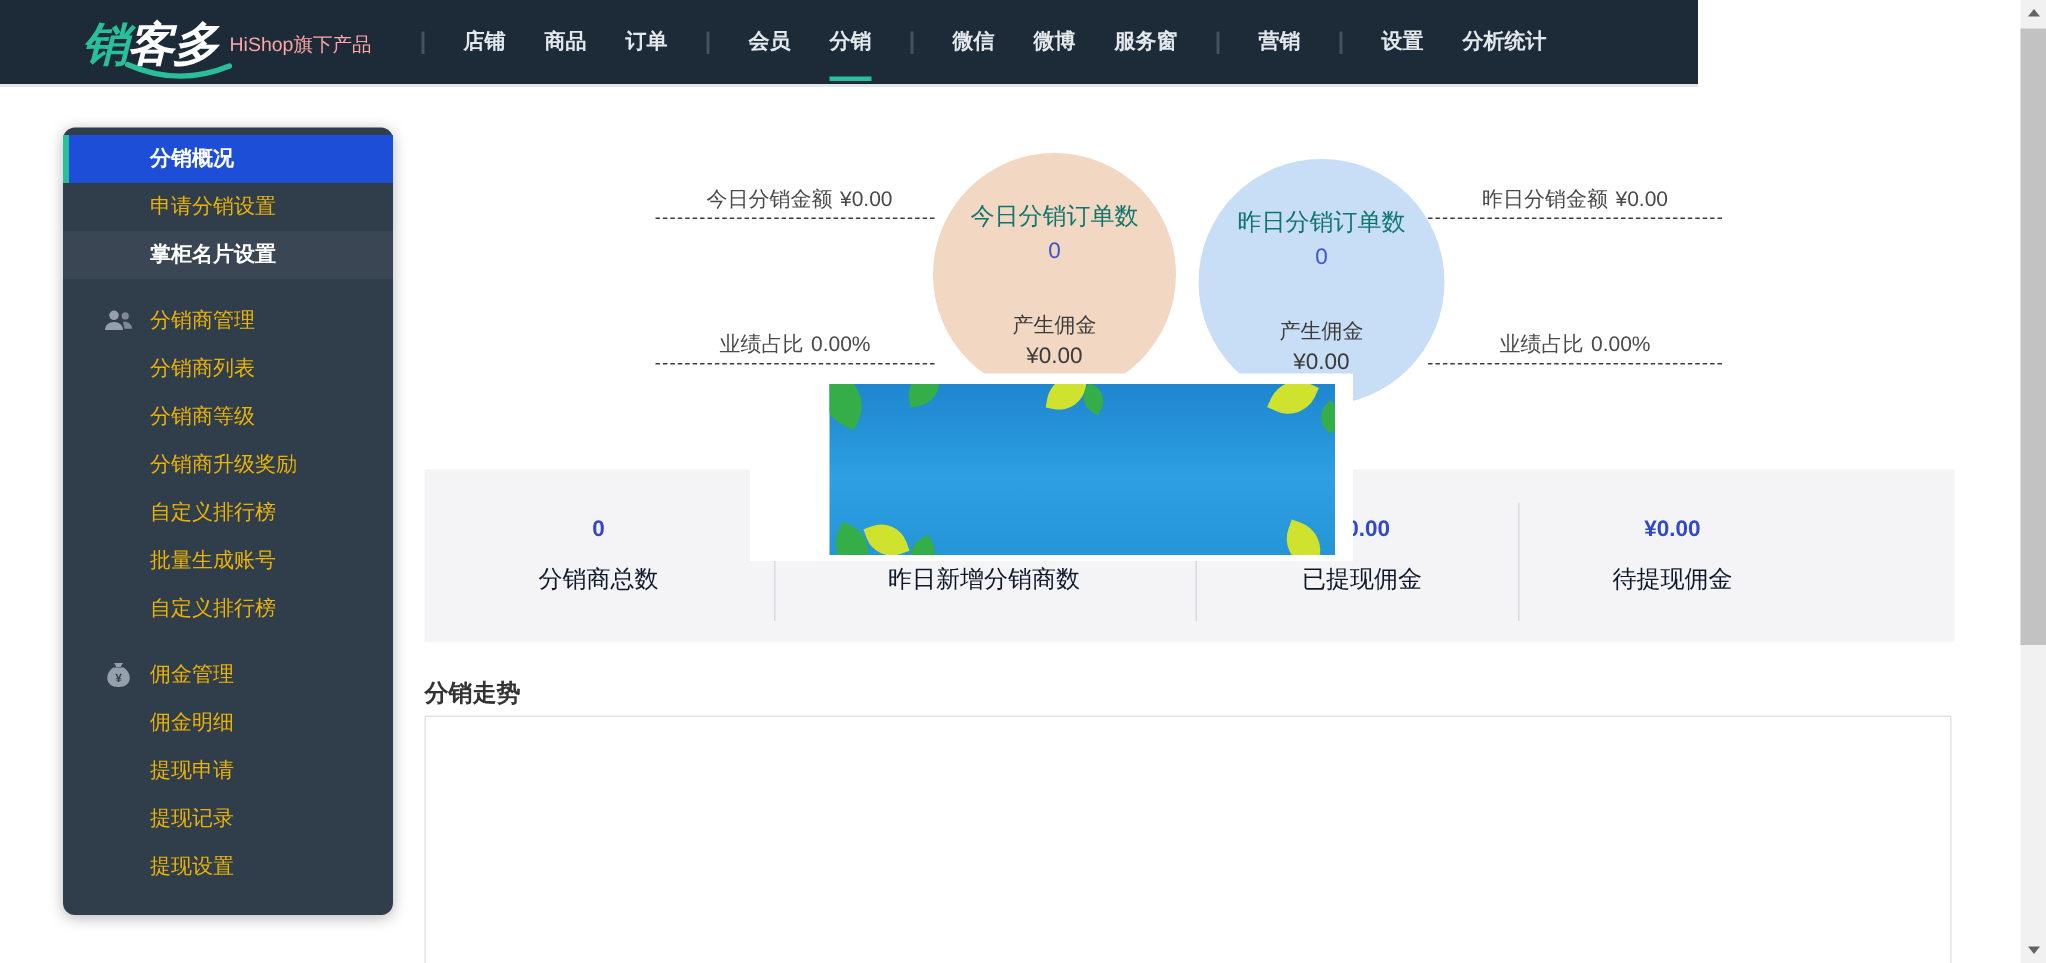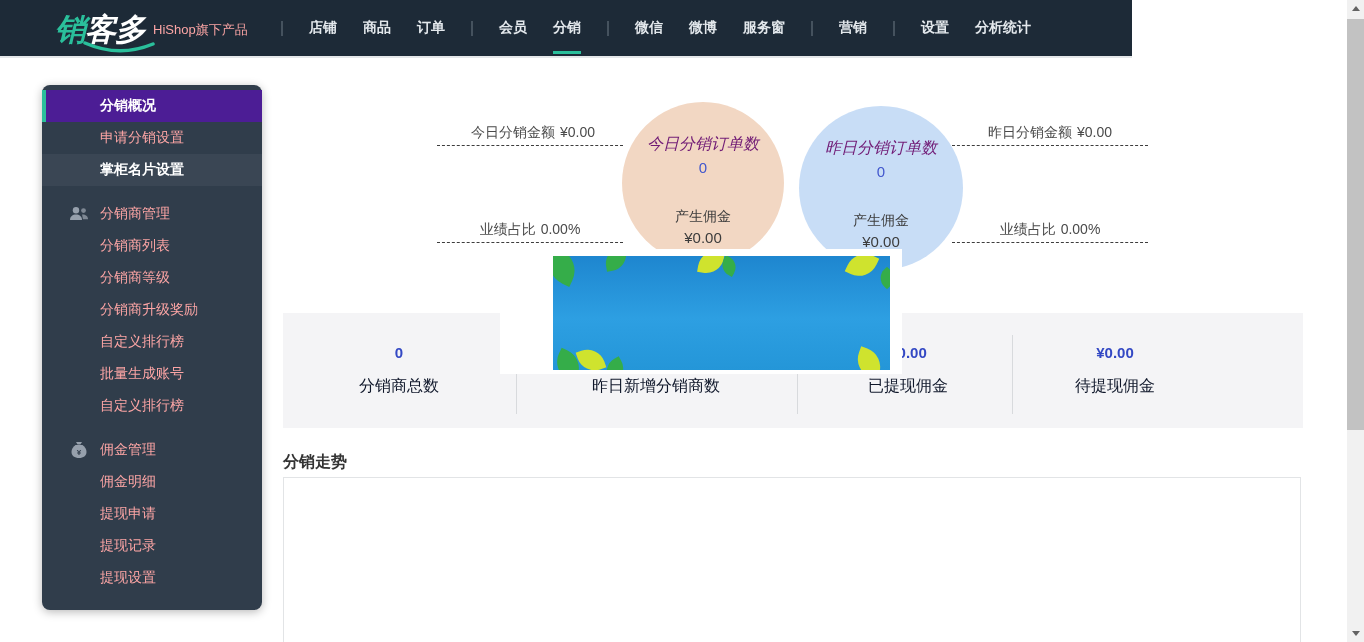--- a/index.html
+++ b/index.html
@@ -16,37 +16,37 @@
   .brand-subtitle{margin-left:8px;font-size:13px;color:#fca5a5;}
   .nav-items{position:absolute;left:268px;top:0;height:56px;display:flex;align-items:center;}
   .nav-item{color:#e3e8ec;font-size:14px;font-weight:bold;margin:0 13px;position:relative;height:56px;display:flex;align-items:center;cursor:pointer;}
   .nav-item.active .nav-underline{position:absolute;left:0;right:0;bottom:2px;height:3px;background:#2abf9b;}
   .nav-divider{width:2px;height:15px;background:#45525e;margin:0 13px;}
   .user-menu{position:absolute;right:60px;top:0;height:56px;display:flex;align-items:center;color:#c3cad2;font-size:13px;}
   .caret-down{width:0;height:0;border-left:4px solid transparent;border-right:4px solid transparent;border-top:5px solid #aab3bc;margin-left:7px;}
 
   
   .sidebar{position:absolute;left:42px;top:85px;width:220px;height:525px;background:#303d4b;border-radius:8px;box-shadow:0 2px 10px rgba(0,0,0,.28);padding-top:5px;box-sizing:border-box;}
-  .side-row{position:relative;height:32px;display:flex;align-items:center;padding-left:58px;box-sizing:border-box;font-size:14px;color:#fca5a5;cursor:pointer;}
-  .side-row.active{background:#4c1d95;color:#fff;font-weight:bold;}
+  .side-row{position:relative;height:32px;display:flex;align-items:center;padding-left:58px;box-sizing:border-box;font-size:14px;color:#eab308;cursor:pointer;}
+  .side-row.active{background:#1d4ed8;color:#fff;font-weight:bold;}
   .side-row.active::before{content:"";position:absolute;left:0;top:0;bottom:0;width:4px;background:#2abf9b;}
   .side-row.hl{background:#3a4654;color:#fff;font-weight:bold;}
   .side-row.group{cursor:default;}
   .side-gap{height:12px;}
   .side-icon{position:absolute;left:26px;top:50%;transform:translateY(-50%);width:22px;height:20px;display:flex;align-items:center;justify-content:center;}
 
   
   .dash-label{position:absolute;width:186px;text-align:center;font-size:14px;color:#4a4a4a;}
   .dash-label .lbl{margin-right:5px;}
   .dash-line{position:absolute;width:186px;border-top:1px dashed #3d3d3d;height:0;}
   .dash-label.r,.dash-line.r{width:196px;}
   .circle{position:absolute;border-radius:50%;display:flex;flex-direction:column;align-items:center;text-align:center;}
   .circle.today{left:622px;top:102px;width:162px;height:162px;background:#f2d7c3;}
   .circle.yesterday{left:799px;top:106px;width:164px;height:164px;background:#c8ddf6;}
-  .circle .c-title{margin-top:32px;font-size:16px;color:#701a75;font-style:italic;}
+  .circle .c-title{margin-top:32px;font-size:16px;color:#0f766e;}
   .circle .c-count{margin-top:4px;font-size:15px;color:#4156cd;}
   .circle .c-comm-lbl{margin-top:32px;font-size:14px;color:#3c3c3c;}
   .circle .c-comm-val{margin-top:3px;font-size:15px;color:#3c3c3c;}
 
   
   .stats-band{position:absolute;left:283px;top:313px;width:1020px;height:115px;background:#f4f4f6;}
   .stat-cell{position:absolute;top:0;height:100%;width:230px;margin-left:-115px;display:flex;flex-direction:column;align-items:center;justify-content:center;}
   .stat-value{font-size:15px;font-weight:bold;color:#3348c4;height:20px;}
   .stat-label{margin-top:12px;font-size:16px;color:#0f172a;}
   .stat-div{position:absolute;top:22px;bottom:14px;width:1px;background:#d8dadd;}

